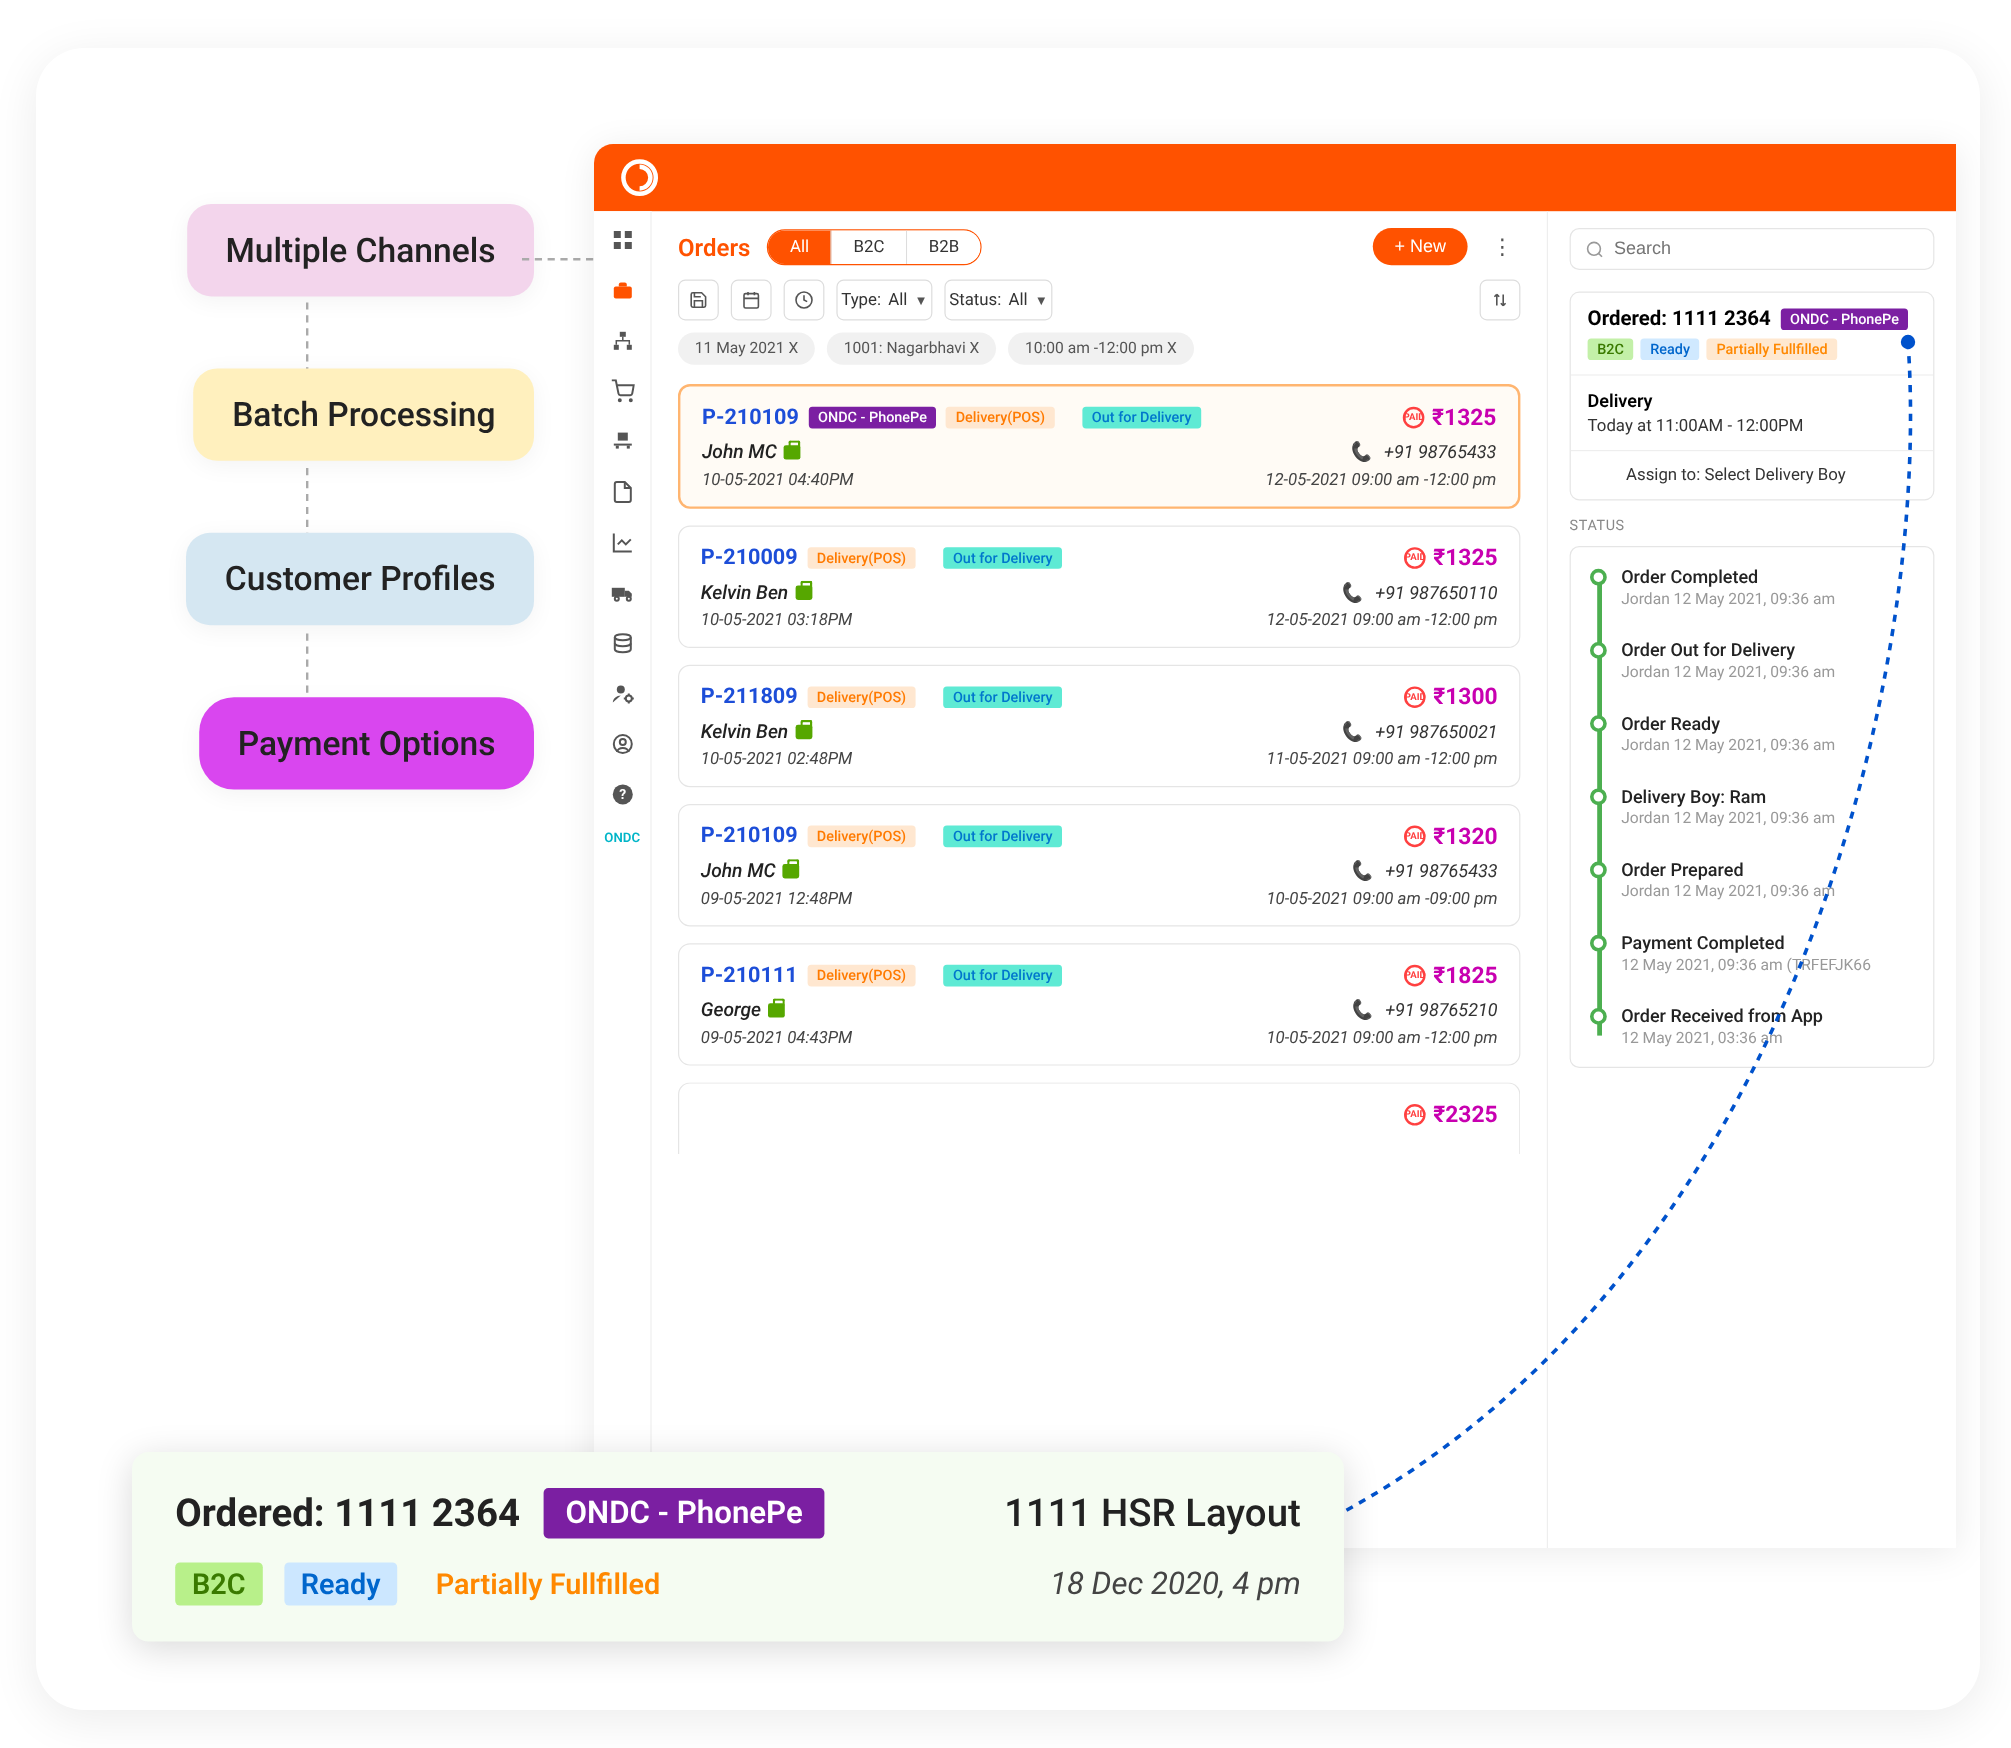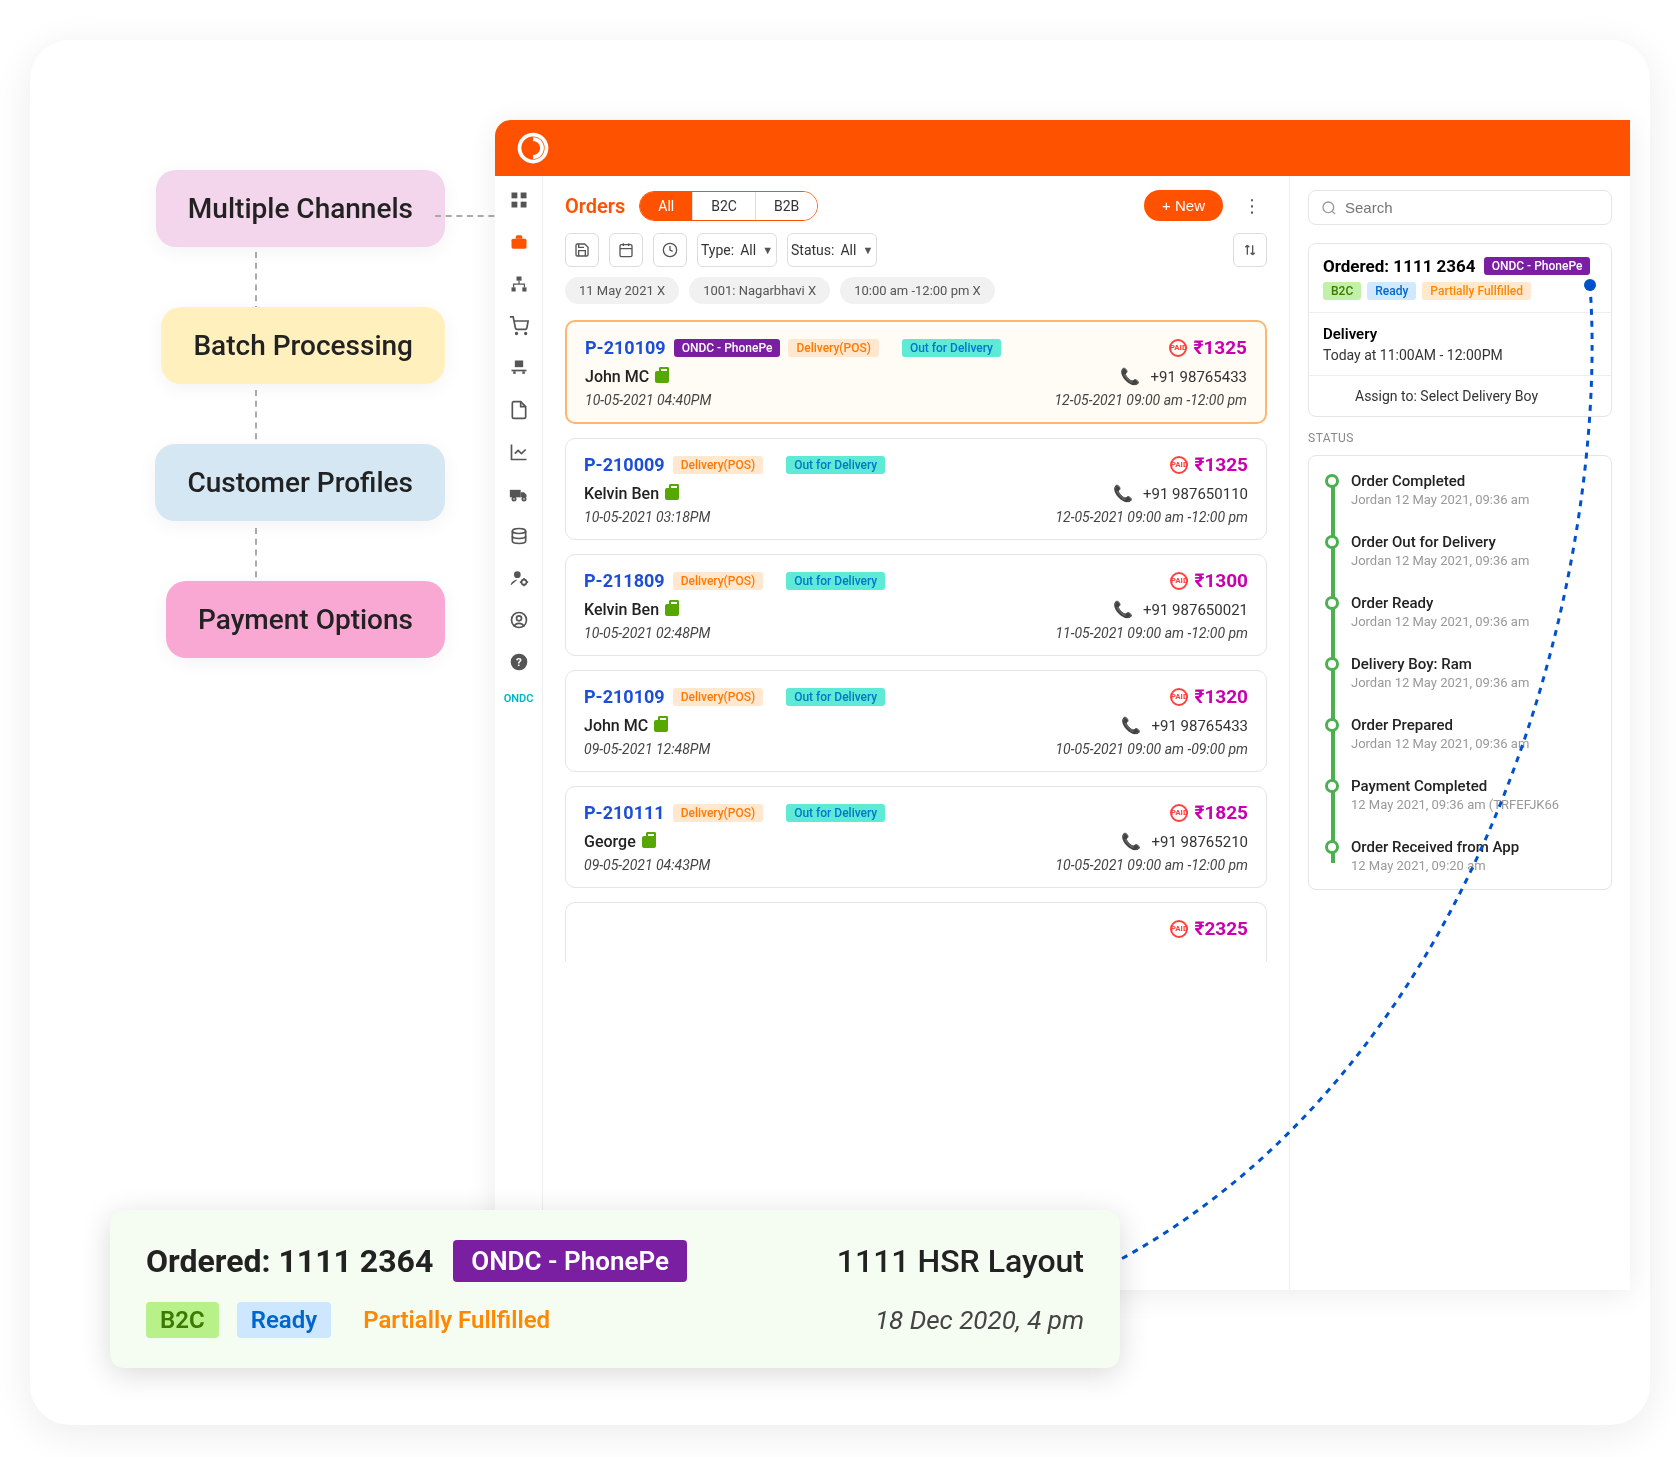--- a/index.html
+++ b/index.html
@@ -39,21 +39,21 @@
     font-size: 28px;
     font-weight: 500;
     color: #222;
     text-align: center;
     box-shadow: 0 4px 20px rgba(0,0,0,0.05);
     position: relative;
   }
   .callout.pink { background: #F3D5EC; }
   .callout.yellow { background: #FFF0BE; }
   .callout.blue { background: #D5E7F2; }
-  .callout.green { background: #f9a8d4; }
+  .callout.green { background: #d946ef; border-radius: 29px; }
   .callout-line {
     position: absolute;
     border-left: 2px dashed #aaa;
     height: 60px;
     left: 180px;
   }
   .callout-connector {
     position: absolute;
     border-top: 2px dashed #aaa;
     width: 70px;
@@ -213,21 +213,21 @@
   .tag.green { background: #C3F0A8; color: #3A7A00; }
   .tag.ready { background: #D0E9FF; color: #0066CC; }
   .tag.partial { background: #FFE8D0; color: #FF8800; }
   .oc-amount { margin-left: auto; color: #C800B0; font-weight: 700; font-size: 19px; display: flex; align-items: center; gap: 6px; }
   .paid-icon {
     width: 18px; height: 18px; border-radius: 50%;
     border: 2px solid #FF4040; display: inline-flex;
     align-items: center; justify-content: center;
     font-size: 8px; color: #FF4040; font-weight: 700;
   }
-  .oc-row2 { display: flex; margin-bottom: 6px; }
+  .oc-row2 { display: flex; margin-bottom: 6px; font-style: italic; }
   .oc-customer { font-size: 16px; color: #222; font-weight: 500; display: flex; align-items: center; gap: 6px; }
   .briefcase { width: 14px; height: 12px; background: #56A700; border-radius: 2px; position: relative; }
   .briefcase::before { content: ""; position: absolute; top: -4px; left: 4px; width: 6px; height: 4px; border: 2px solid #56A700; border-bottom: none; border-radius: 2px 2px 0 0; }
   .oc-phone { margin-left: auto; display: flex; align-items: center; gap: 10px; font-size: 15px; color: #333; }
   .phone-icon { font-size: 16px; }
   .oc-row3 { display: flex; font-style: italic; color: #444; font-size: 14px; }
   .oc-row3 .r { margin-left: auto; }
 
   
   .detail-panel {
@@ -684,21 +684,21 @@
                   <div class="tl-sub">Jordan 12 May 2021, 09:36 am</div>
                 </div>
               <div class="tl-item">
                   <div class="tl-dot"></div>
                   <div class="tl-title">Payment Completed</div>
                   <div class="tl-sub">12 May 2021, 09:36 am (TRFEFJK66</div>
                 </div>
               <div class="tl-item" style="margin-bottom:0;">
                   <div class="tl-dot"></div>
                   <div class="tl-title">Order Received from App</div>
-                  <div class="tl-sub">12 May 2021, 09:20 am</div>
+                  <div class="tl-sub">12 May 2021, 03:36 am</div>
                 </div>
             </div>
           </div>
         </div>
       </div>
     </div>
   </div>
 
   <svg class="curve">
     <path d="M 500 20 C 520 300, 400 800, 20 1000"></path>

